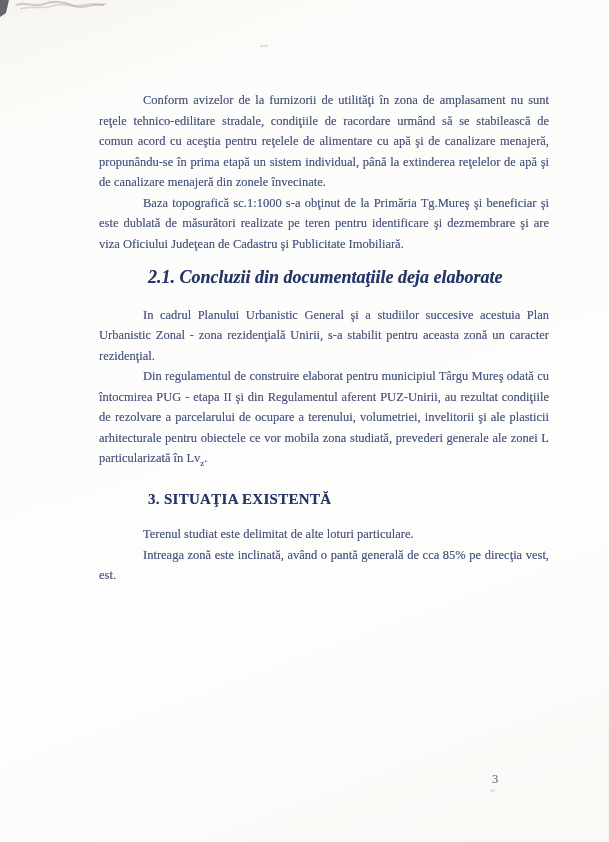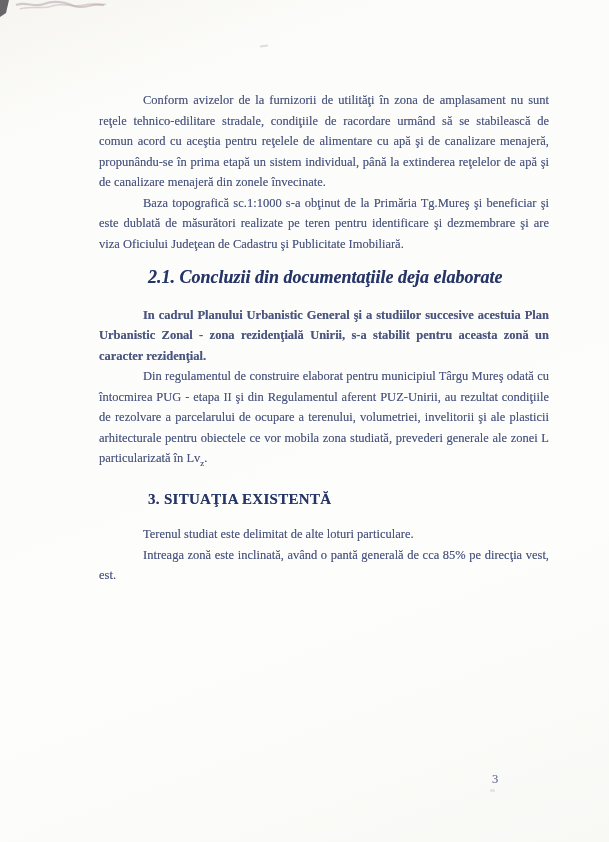--- a/index.html
+++ b/index.html
@@ -48,21 +48,21 @@
   .h-sub {
     font-size: 18px;
     margin-top: 13px;
     font-style: italic;
   }
   .h-main3 {
     font-size: 15px;
     letter-spacing: 0.3px;
     margin-top: 20px;
   }
-  .para-after-heading { margin-top: 17px !important; font-weight: bold; }
+  .para-after-heading { margin-top: 17px !important; }
   .para-after-h3 { margin-top: 15px !important; }
   .para-legal { margin-top: 13px !important; }
   .bold-run { font-weight: bold; color: #3a4672; }
   sub { font-size: 9px; line-height: 0; }
   .page-number {
     position: absolute;
     left: 492px;
     top: 772px;
     font-size: 12.5px;
     color: #6a7394;

